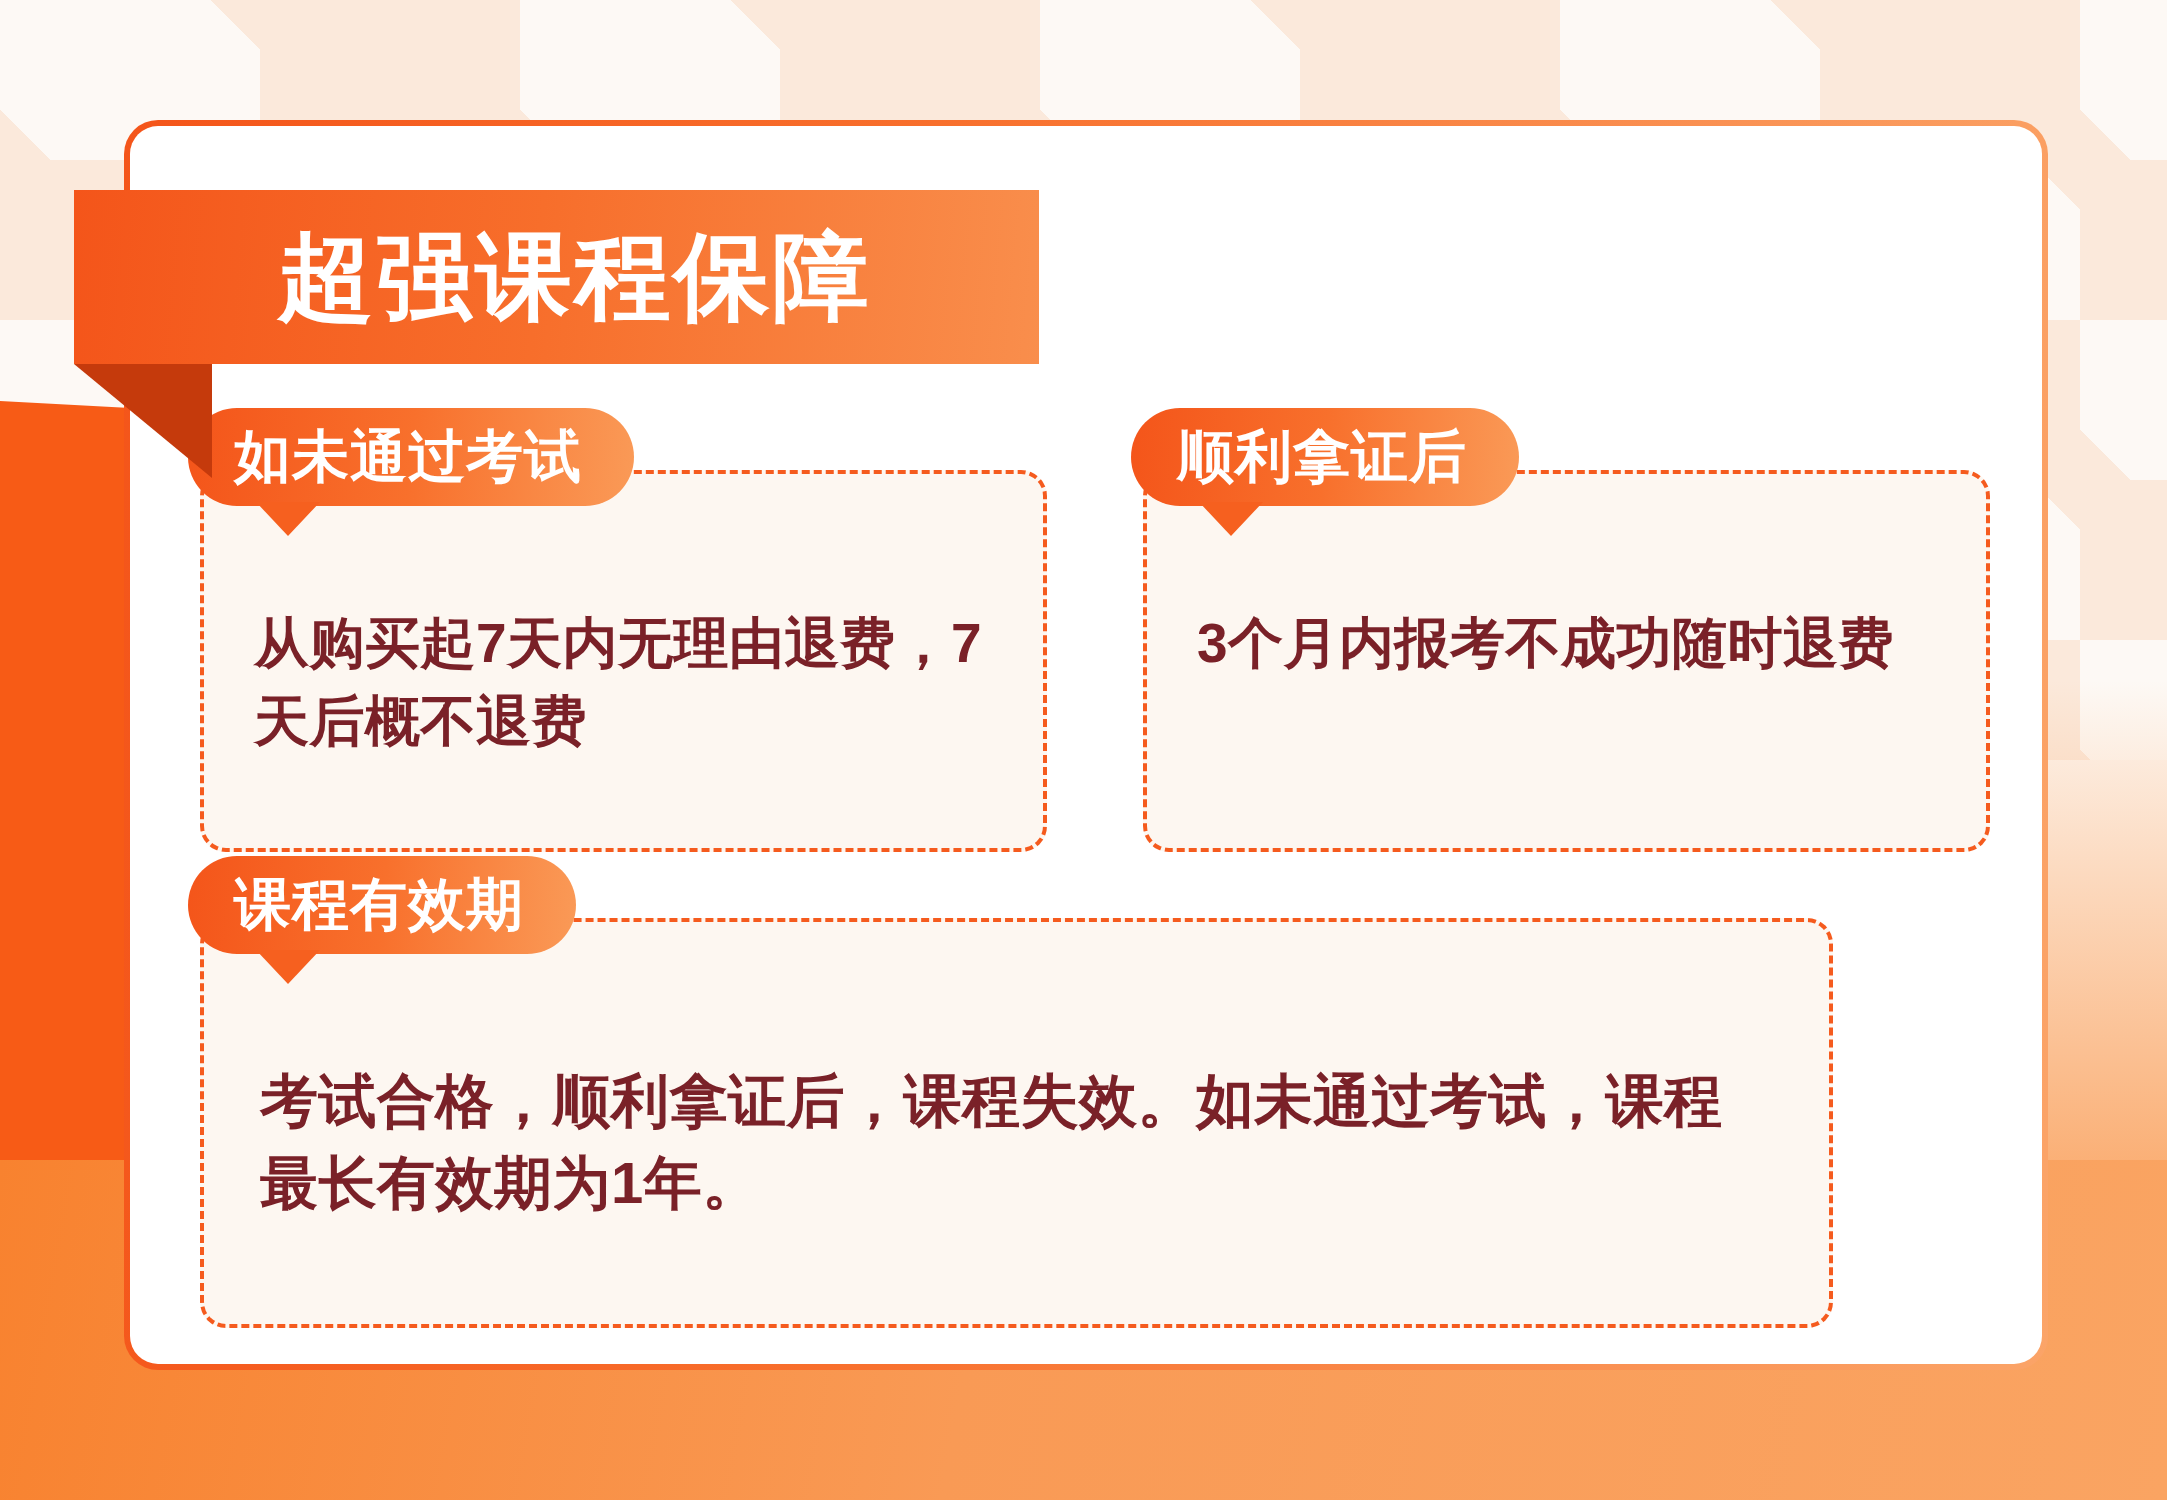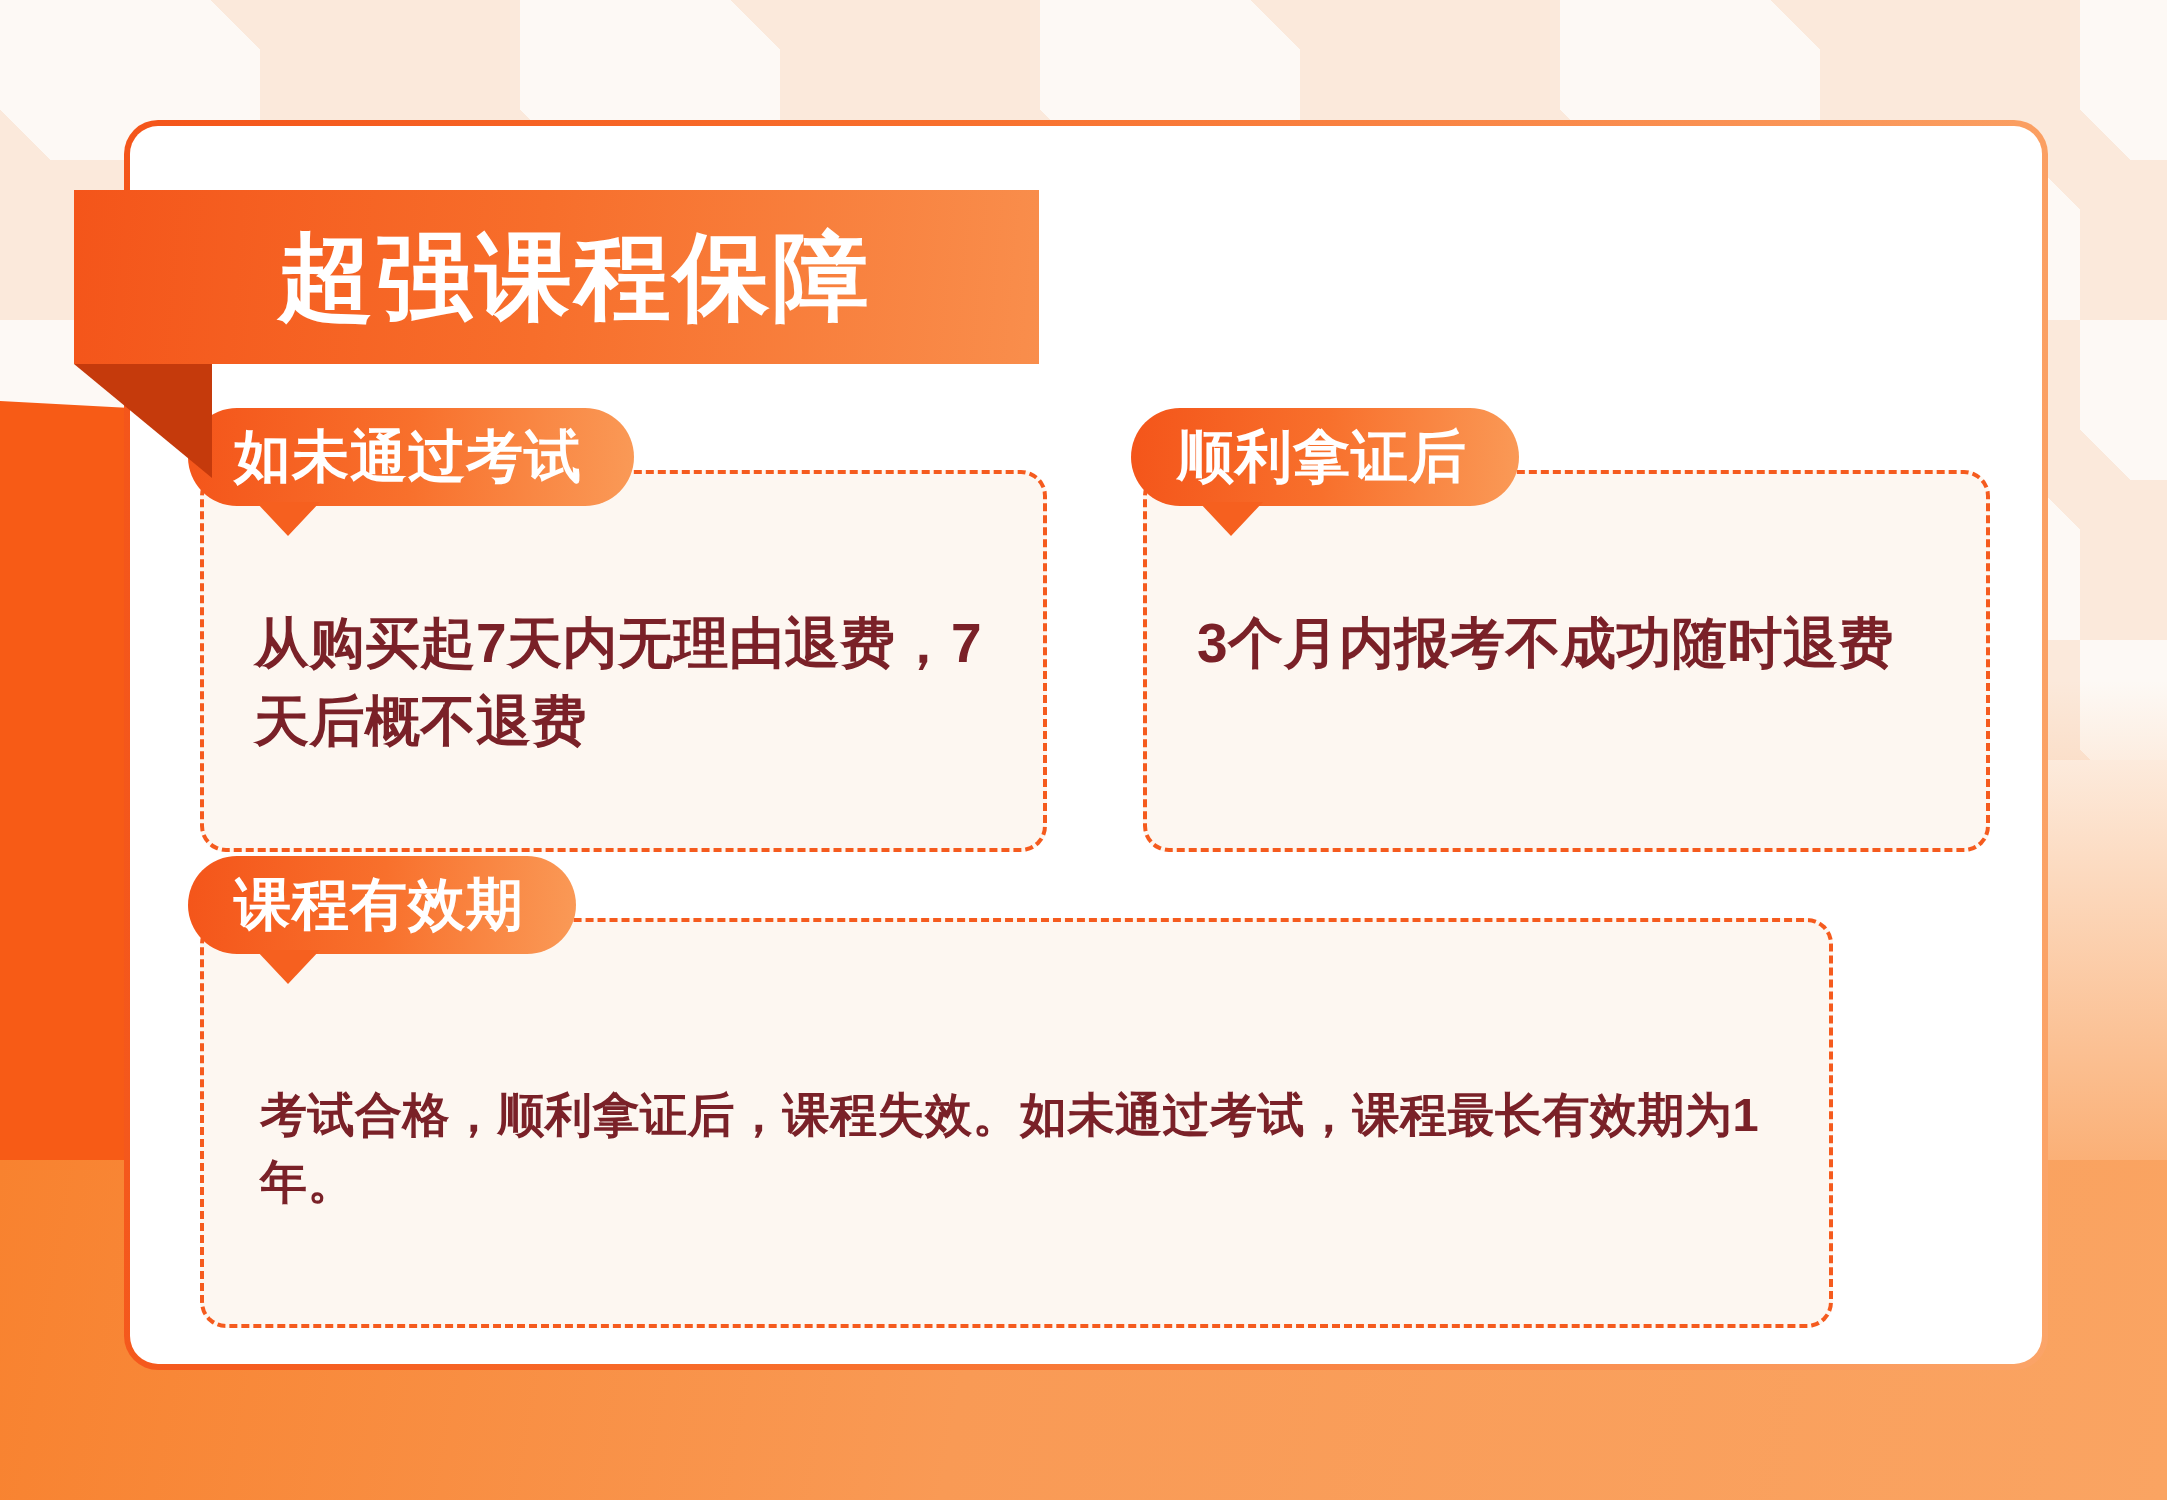--- a/index.html
+++ b/index.html
@@ -143,22 +143,22 @@
     line-height: 1.42;
     padding: 0 50px;
     position: absolute;
     left: 0;
     top: 130px;
     width: 100%;
     box-sizing: border-box;
     letter-spacing: .5px;
   }
   .card-full .card-body {
-    top: 160px;
-    font-size: 47px;
+    top: 138px;
+    font-size: 58px;
     padding: 0 56px;
   }
 
   
   .pill {
     position: absolute;
     left: -16px;
     top: -66px;
     height: 98px;
     padding: 0 52px 0 46px;

